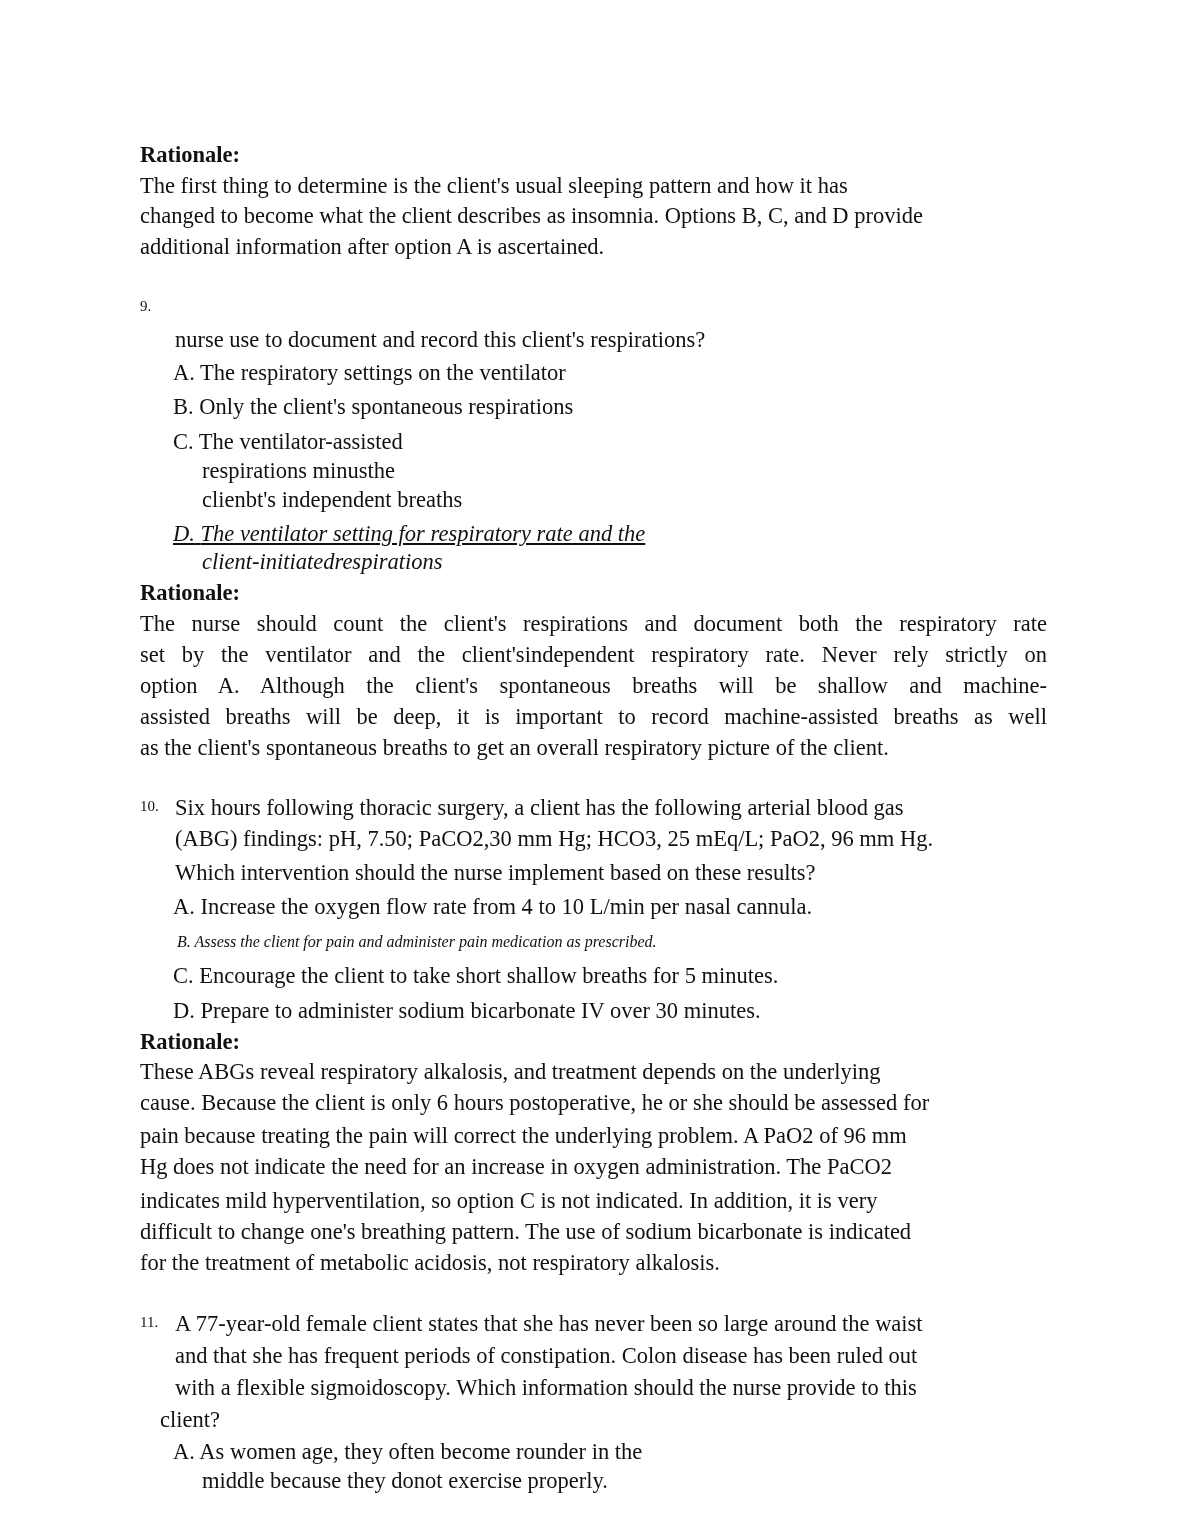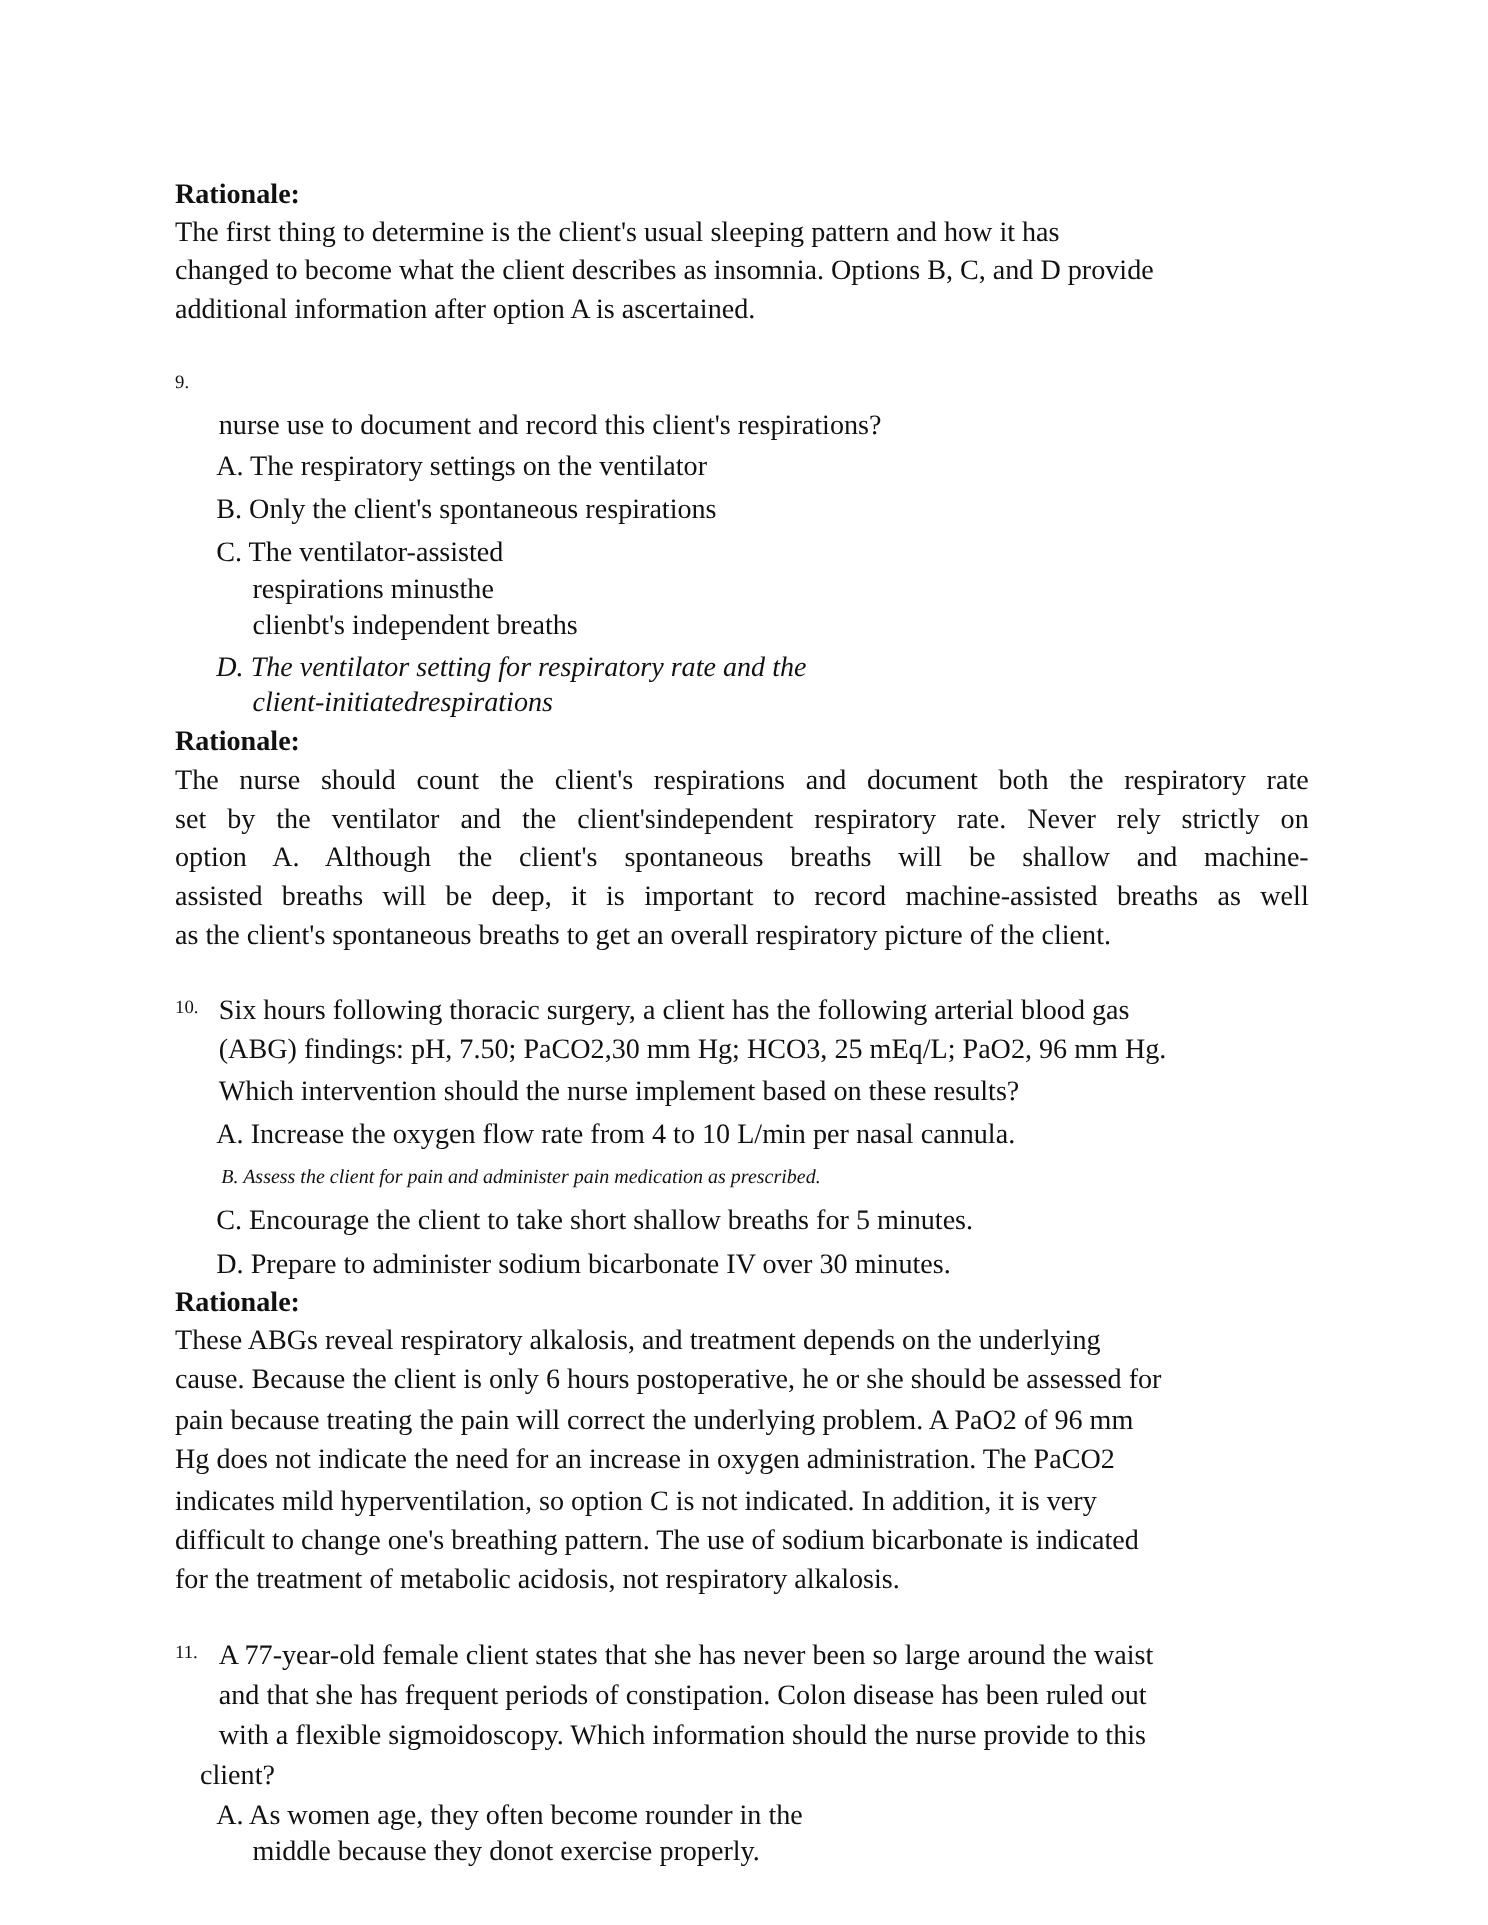--- a/index.html
+++ b/index.html
@@ -37,21 +37,21 @@
   <div class="abs serif txt" style="left:173px; top:391px;">
     <span>B.</span>
     <span>Only the client's spontaneous respirations</span>
   </div>
   <div class="abs serif txt" style="left:173px; top:426px;">
     <span>C.</span>
     <span>The ventilator-assisted</span>
   </div>
   <div class="abs serif txt" style="left:202px; top:455px;">respirations minusthe</div>
   <div class="abs serif txt" style="left:202px; top:484px;">clienbt's independent breaths</div>
-  <div class="abs serif txt ital" style="left:173px; top:518px;">
+  <div class="abs serif txt ital" style="left:173px; top:518px;text-decoration:underline;">
     <span>D.</span>
     <span>The ventilator setting for respiratory rate and the</span>
   </div>
   <div class="abs serif txt ital" style="left:202px; top:546px;">client-initiatedrespirations</div>
 
   <div class="abs serif txt bold" style="left:140px; top:577px;">Rationale:</div>
   <div class="abs serif txt just" style="left:140px; top:608px;">The nurse should count the client's respirations and document both the respiratory rate</div>
   <div class="abs serif txt just" style="left:140px; top:639px;">set by the ventilator and the client'sindependent respiratory rate. Never rely strictly on</div>
   <div class="abs serif txt just" style="left:140px; top:670px;">option A. Although the client's spontaneous breaths will be shallow and machine-</div>
   <div class="abs serif txt just" style="left:140px; top:701px;">assisted breaths will be deep, it is important to record machine-assisted breaths as well</div>

